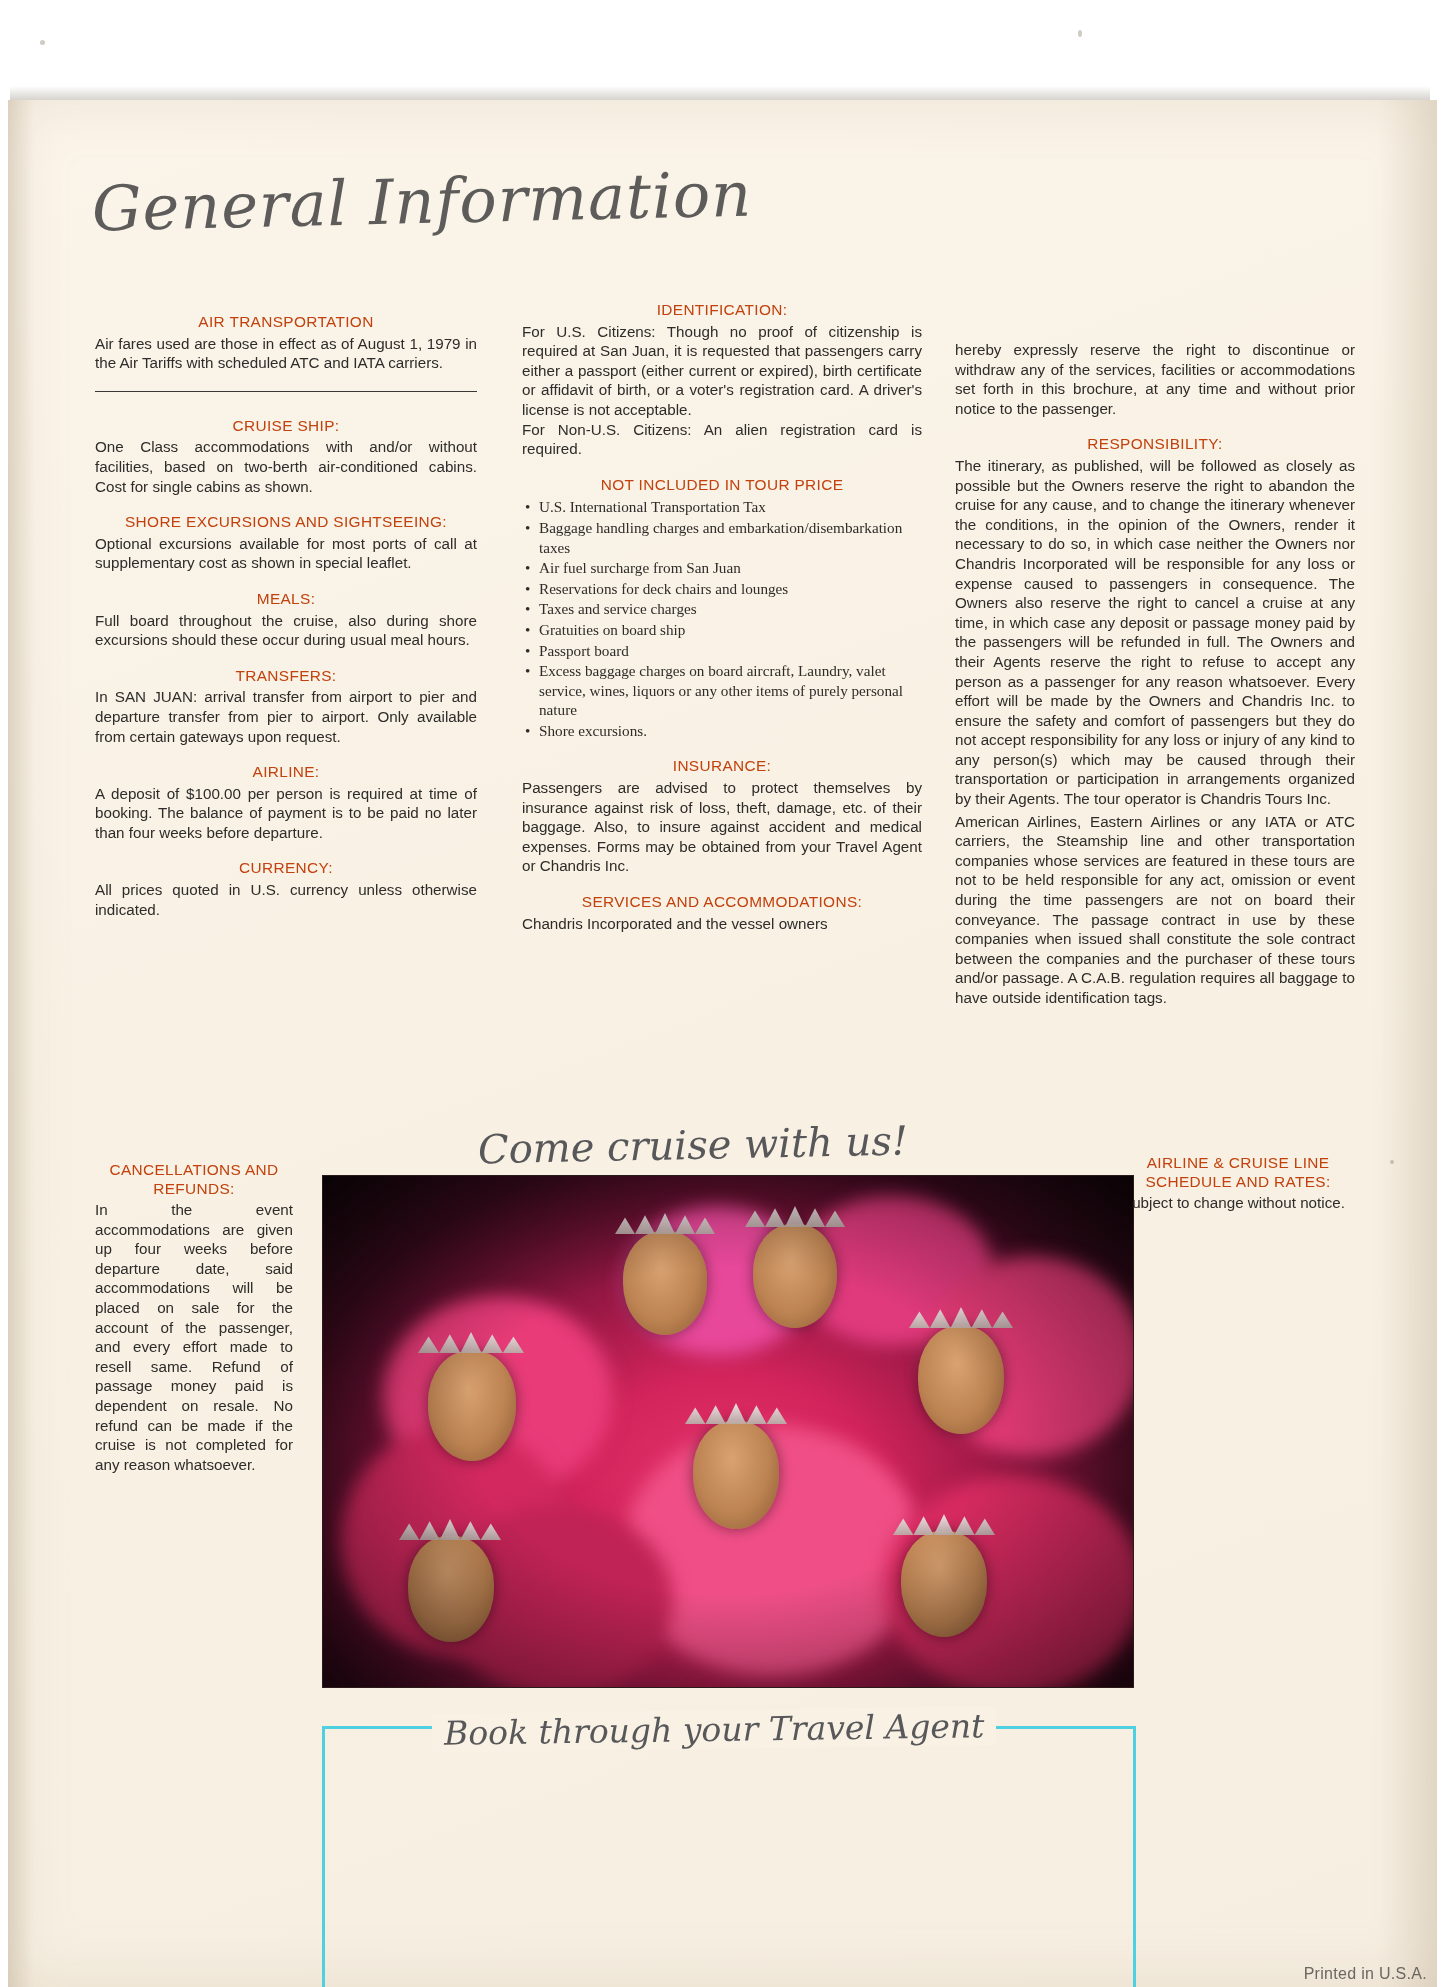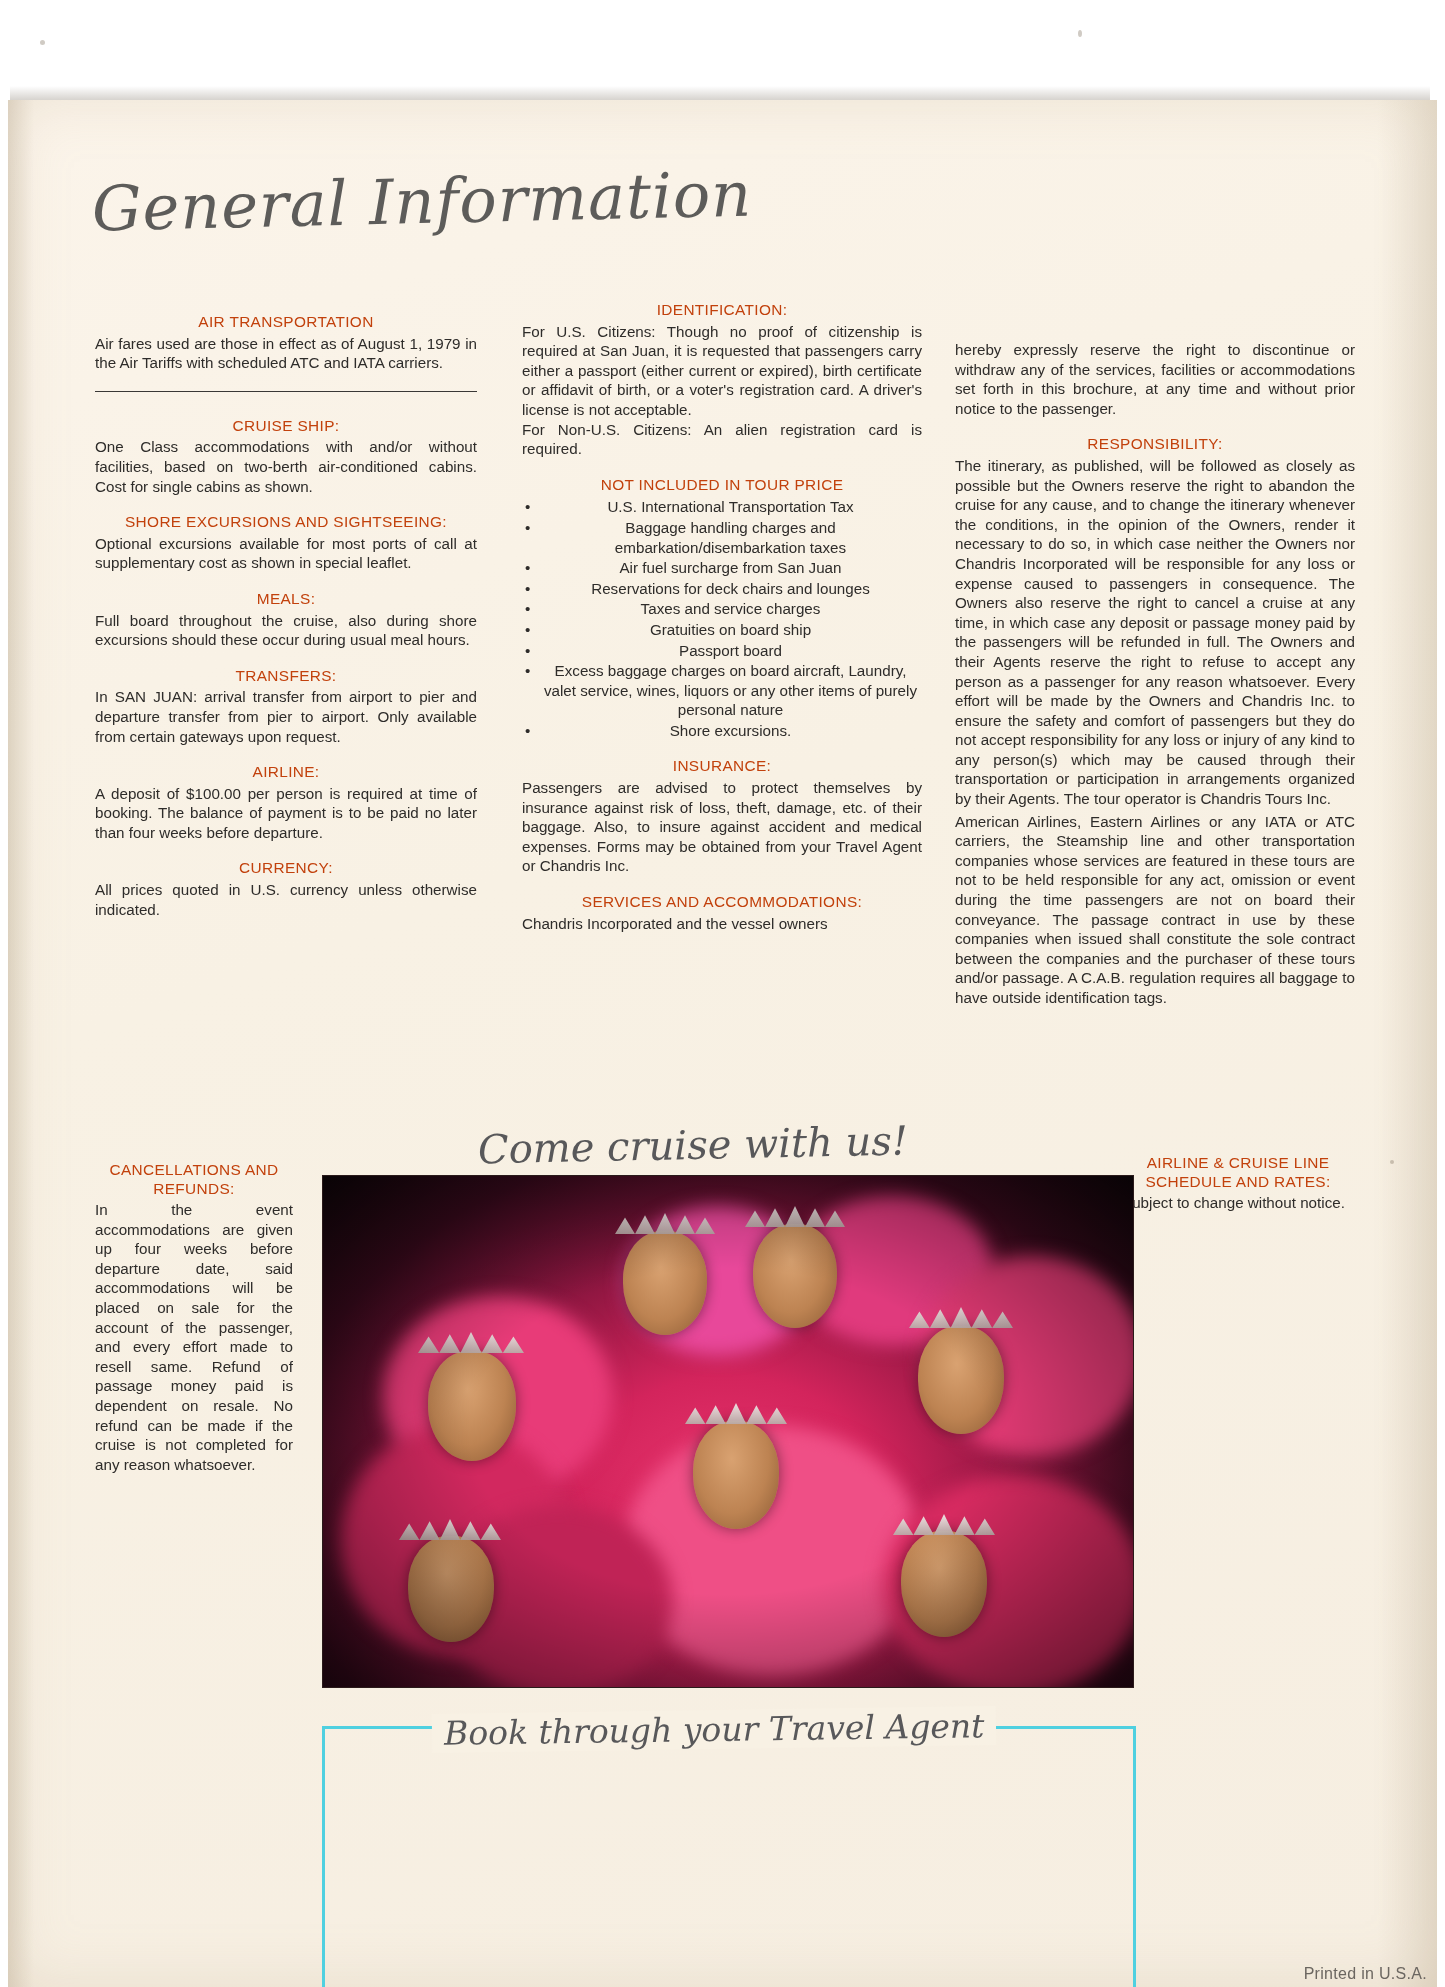--- a/index.html
+++ b/index.html
@@ -103,21 +103,22 @@
     width: 100%;
   }
   ul.bullets {
     margin: 3px 0 0 0;
     padding-left: 17px;
     list-style: none;
   }
   ul.bullets li {
     position: relative;
     margin-bottom: 1px;
-    text-align: center;
+    text-align: left;
+    font-family: Liberation Serif, serif;
   }
   ul.bullets li:before {
     content: "\2022";
     position: absolute;
     left: -14px;
     top: 0;
   }
 
   
   .col3-narrow {

